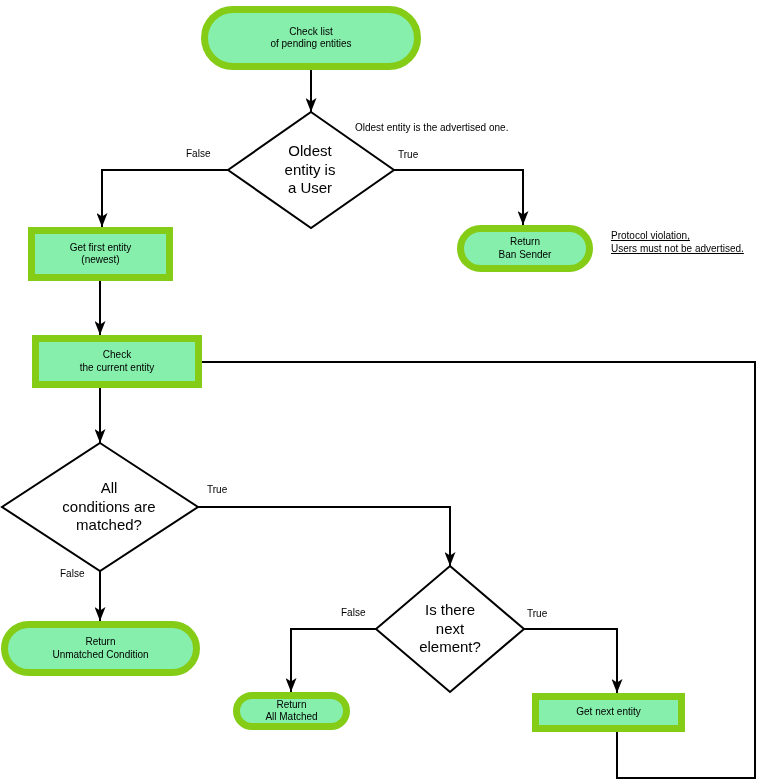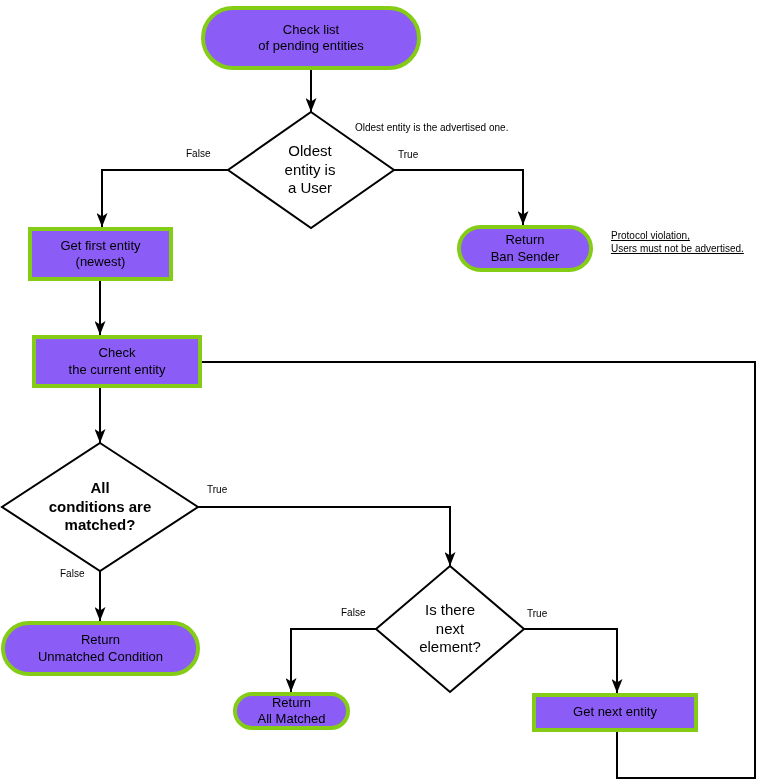--- a/index.html
+++ b/index.html
@@ -9,49 +9,49 @@
     height: 784px;
     background: #ffffff;
     font-family: "Liberation Sans", sans-serif;
     color: #000000;
     overflow: hidden;
   }
   #wires { position: absolute; left: 0; top: 0; width: 780px; height: 784px; }
   .node {
     position: absolute;
     box-sizing: border-box;
-    border: 4px solid #84cc16;
-    background: #8b5cf6;
+    border: 7px solid #84cc16;
+    background: #86efac;
     display: flex;
     align-items: center;
     justify-content: center;
     text-align: center;
     white-space: pre-line;
-    font-size: 13px;
+    font-size: 10px;
     line-height: 1.25;
   }
   .stadium-start      { left: 201px; top: 6px;   width: 220px; height: 64px; border-radius: 32px; }
   .rect-get-first     { left: 28px;  top: 227px; width: 145px; height: 54px; }
   .stadium-ban        { left: 457px; top: 225px; width: 136px; height: 47px; border-radius: 24px; }
   .rect-check         { left: 16px;  top: 335px; width: 170px; height: 53px; margin-left: 16px; }
   .stadium-unmatched  { left: 1px;   top: 621px; width: 199px; height: 55px; border-radius: 28px; }
   .stadium-allmatched { left: 233px; top: 692px; width: 117px; height: 38px; border-radius: 19px; }
-  .rect-get-next      { left: 532px; top: 693px; width: 166px; height: 39px; }
+  .rect-get-next      { left: 532px; top: 693px; width: 153px; height: 39px; }
   .dlabel {
     position: absolute;
     display: flex;
     align-items: center;
     justify-content: center;
     text-align: center;
     white-space: pre-line;
     font-size: 15px;
     line-height: 1.25;
   }
   .dlabel-oldest     { left: 240px; top: 140px; width: 140px; height: 60px; }
-  .dlabel-conditions { left: 30px;  top: 480px; width: 140px; height: 54px; font-weight: bold; }
+  .dlabel-conditions { left: 39px;  top: 480px; width: 140px; height: 54px; }
   .dlabel-next       { left: 390px; top: 602px; width: 120px; height: 54px; }
   .elabel {
     position: absolute;
     font-size: 10px;
     line-height: 1.25;
     white-space: pre-line;
   }
   .lbl-oldest-false     { left: 186px; top: 148px; }
   .lbl-oldest-true      { left: 398px; top: 149px; }
   .lbl-conditions-true  { left: 207px; top: 484px; }

